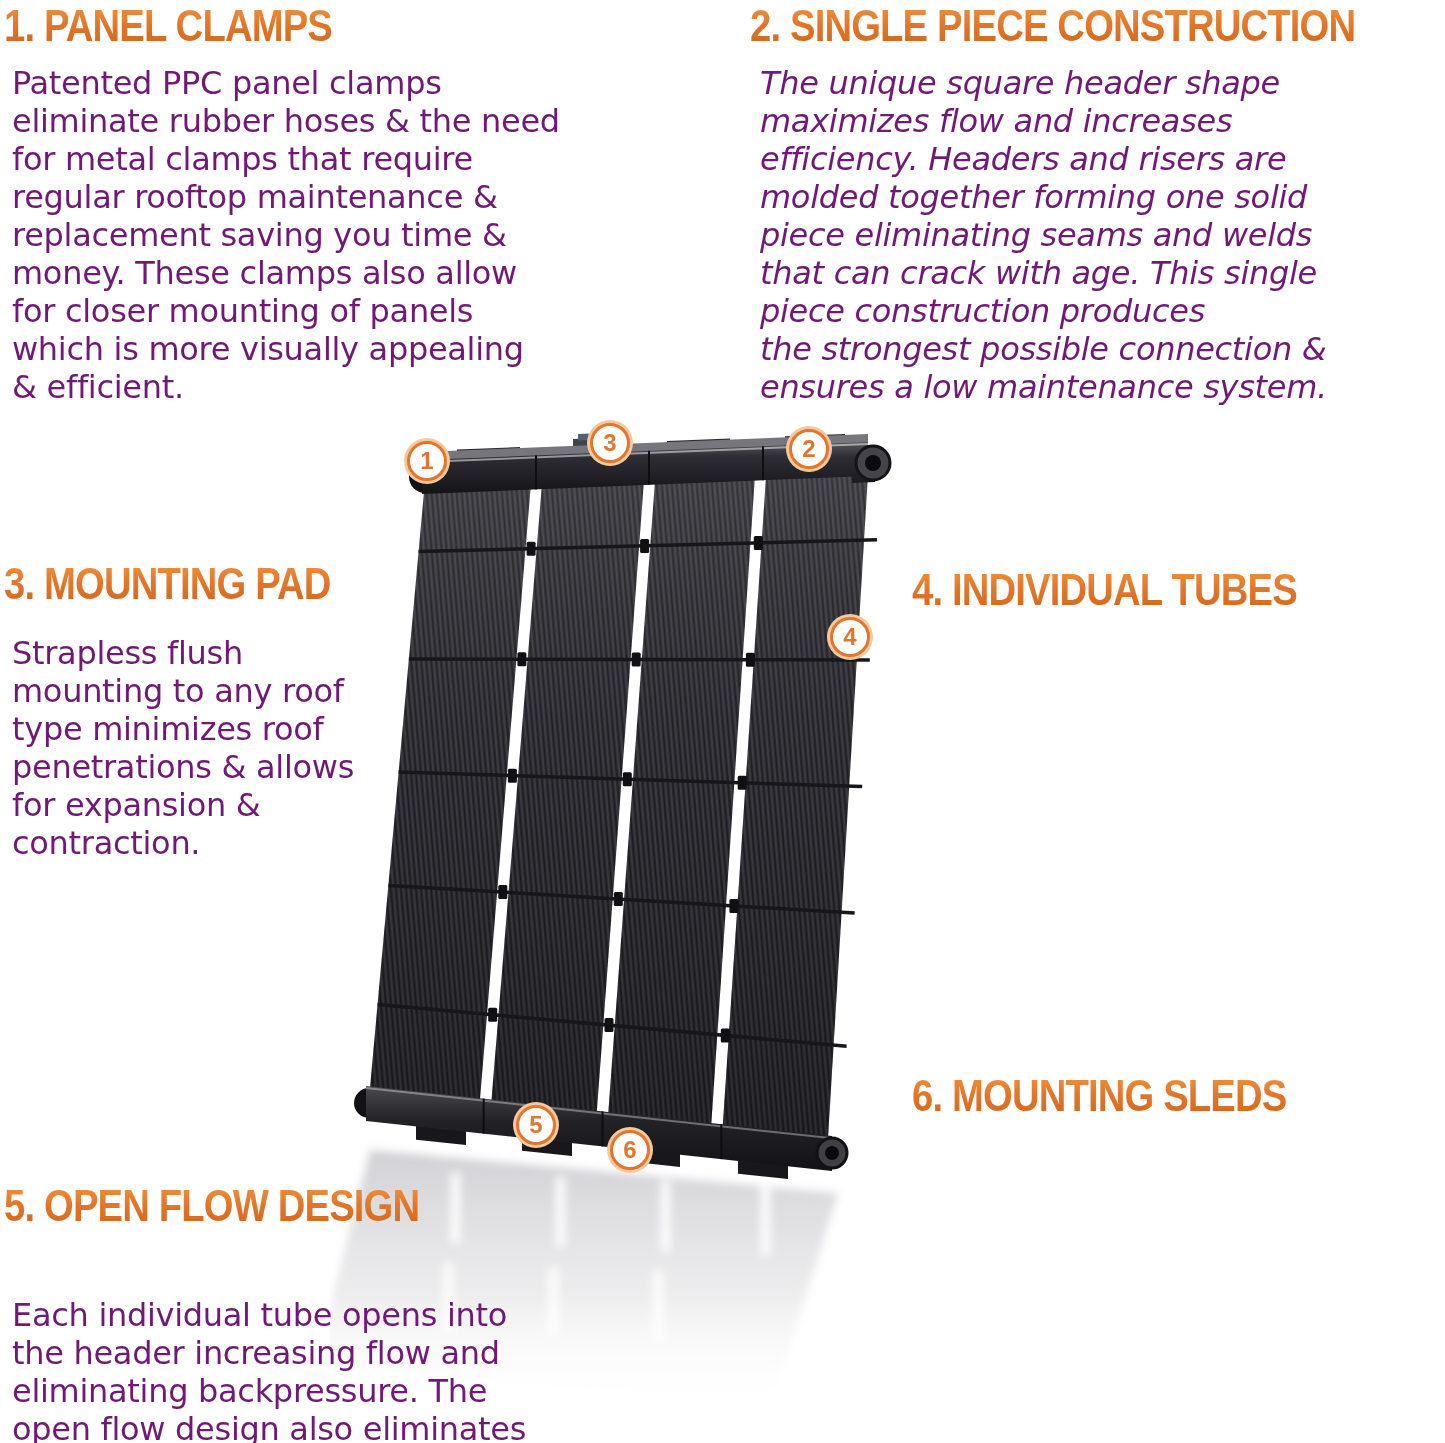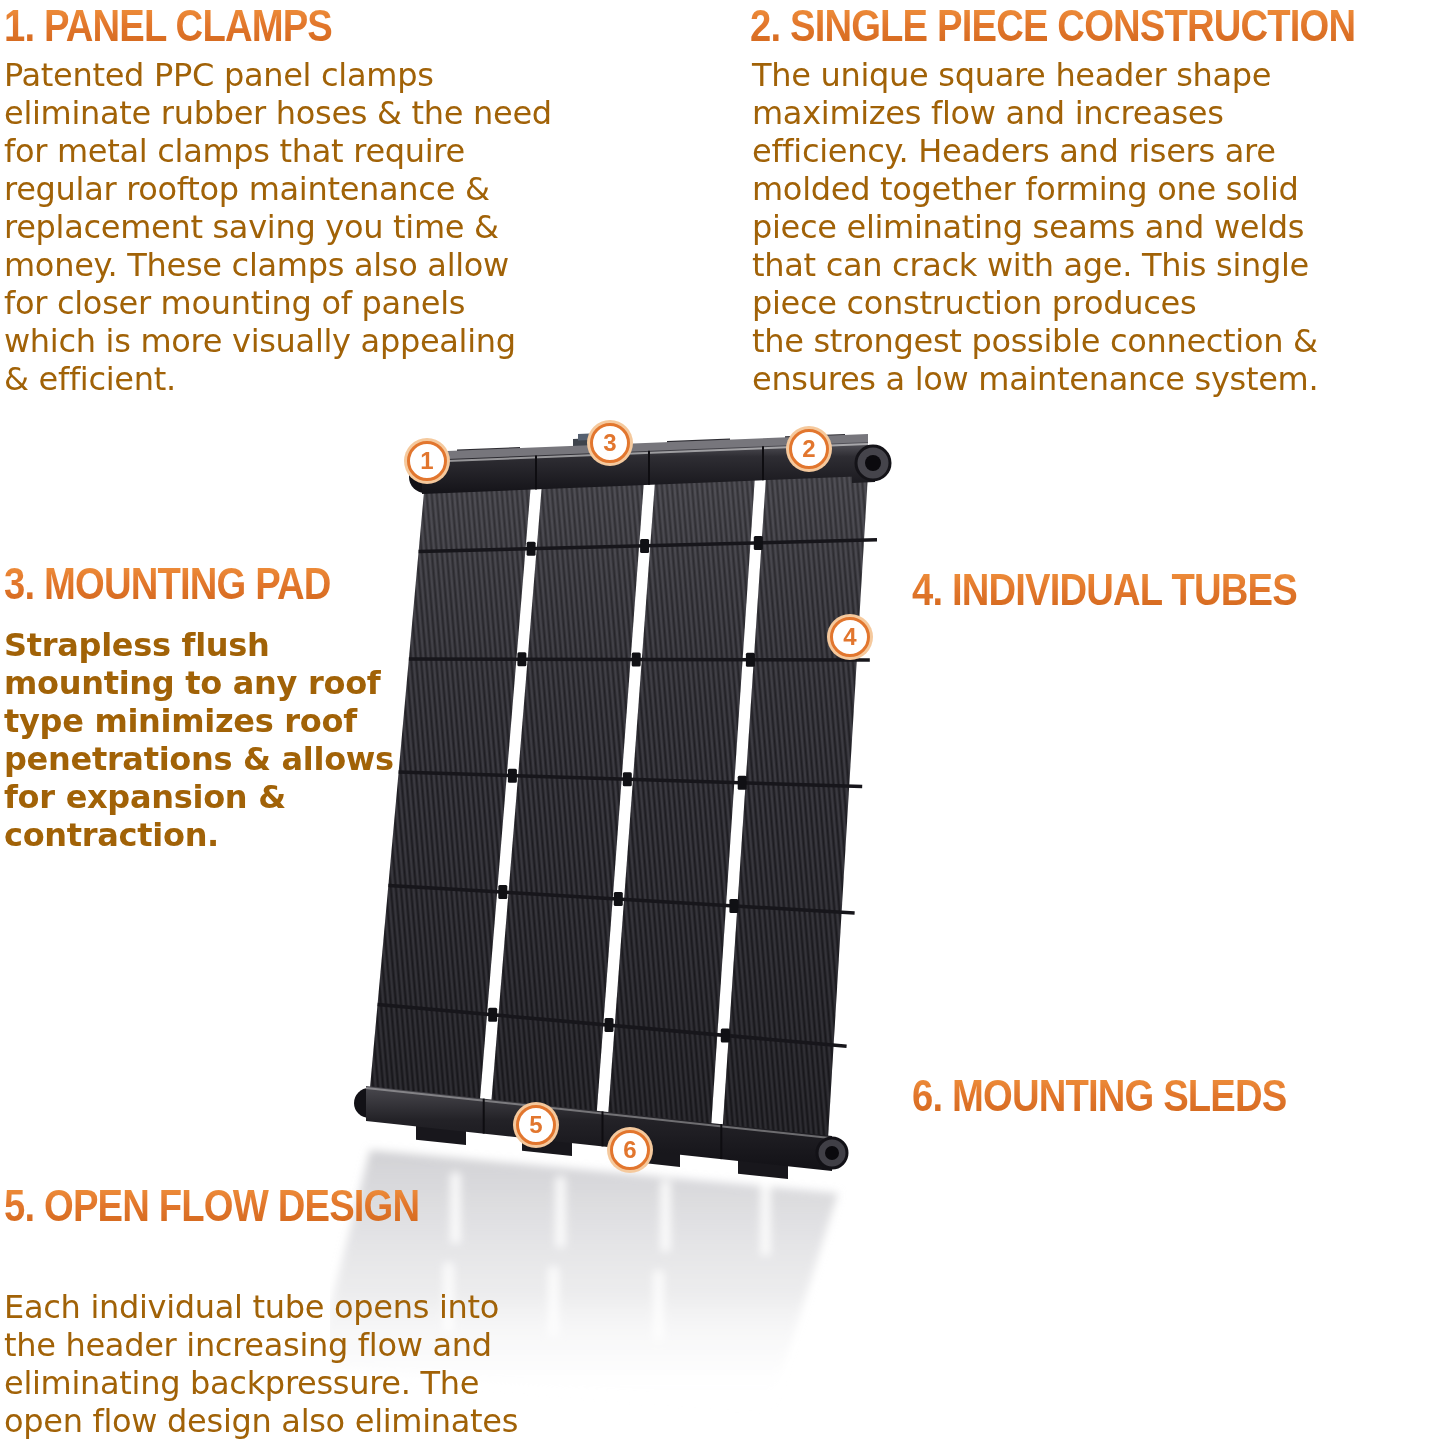--- a/index.html
+++ b/index.html
@@ -10,22 +10,22 @@
   .abs{position:absolute;}
   .feature-title{
     margin:0;font-family:"Liberation Sans",sans-serif;font-weight:700;
     font-size:45px;line-height:1.05;letter-spacing:-1px;white-space:pre;
     transform:scaleX(.85);transform-origin:0 50%;
     background:linear-gradient(180deg,#F2953F 0%,#E2772C 48%,#D2671C 100%);
     -webkit-background-clip:text;background-clip:text;color:transparent;
     z-index:2;
   }
   .feature-body{
-    margin:0;font-size:32px;line-height:38px;letter-spacing:-0.3px;
-    color:#a16207;white-space:pre;z-index:2;
+    margin:8px;font-size:32px;line-height:38px;letter-spacing:-0.3px;
+    color:#701a75;white-space:pre;z-index:2;
   }
   .marker{
     position:absolute;width:34px;height:34px;border-radius:50%;
     background:#ffffff;border:3px solid #E2762E;
     box-shadow:0 0 0 3px #F5C99D;
     display:flex;align-items:center;justify-content:center;
     font-family:"Liberation Sans",sans-serif;font-weight:700;font-size:24px;
     color:#E2762E;z-index:3;
   }
   .panel-svg{position:absolute;left:330px;top:405px;width:590px;height:1038px;z-index:1;}
@@ -40,32 +40,32 @@
 eliminate rubber hoses &amp; the need
 for metal clamps that require
 regular rooftop maintenance &amp;
 replacement saving you time &amp;
 money. These clamps also allow
 for closer mounting of panels
 which is more visually appealing
 &amp; efficient.</p>
 
   <h2 class="abs feature-title" style="left:750px;top:2px;">2. SINGLE PIECE CONSTRUCTION</h2>
-  <p class="abs feature-body" style="left:752px;top:56px;">The unique square header shape
+  <p class="abs feature-body" style="left:752px;top:56px;font-style:italic;">The unique square header shape
 maximizes flow and increases
 efficiency. Headers and risers are
 molded together forming one solid
 piece eliminating seams and welds
 that can crack with age. This single
 piece construction produces
 the strongest possible connection &amp;
 ensures a low maintenance system.</p>
 
   <h2 class="abs feature-title" style="left:4px;top:560px;">3. MOUNTING PAD</h2>
-  <p class="abs feature-body" style="left:4px;top:626px;font-weight:bold;">Strapless flush
+  <p class="abs feature-body" style="left:4px;top:626px;">Strapless flush
 mounting to any roof
 type minimizes roof
 penetrations &amp; allows
 for expansion &amp;
 contraction.</p>
 
   <h2 class="abs feature-title" style="left:912px;top:566px;">4. INDIVIDUAL TUBES</h2>
 
   <h2 class="abs feature-title" style="left:4px;top:1182px;">5. OPEN FLOW DESIGN</h2>
   <p class="abs feature-body" style="left:4px;top:1288px;">Each individual tube opens into

